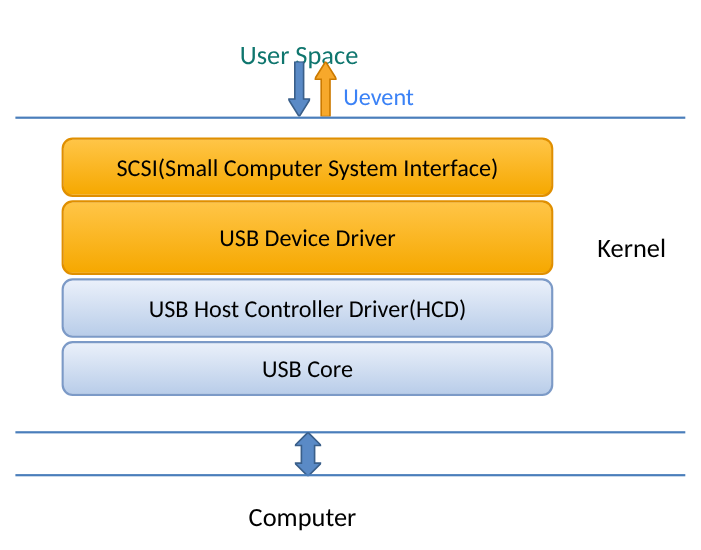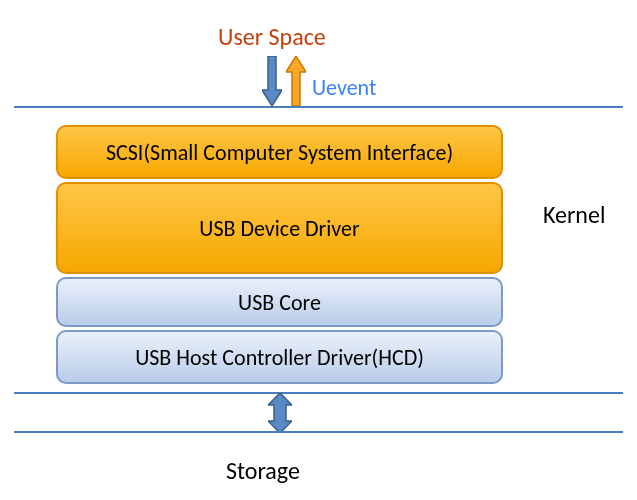--- a/index.html
+++ b/index.html
@@ -7,35 +7,35 @@
     margin: 0;
     padding: 0;
     font-family: Calibri, Arial, sans-serif;
     width: 637px;
     height: 500px;
     position: relative;
     background: #fff;
   }
   .label-top {
     position: absolute;
-    top: 22px;
+    top: 36px;
     left: 218px;
     font-size: 24px;
-    color: #c2410c;
+    color: #0f766e;
   }
   .label-uevent {
     position: absolute;
     top: 74px;
     left: 312px;
     font-size: 22px;
     color: #3b82f6;
   }
   .label-kernel {
     position: absolute;
-    top: 200px;
+    top: 212px;
     left: 543px;
     font-size: 24px;
     color: #000;
   }
   .label-bottom {
     position: absolute;
     top: 456px;
     left: 226px;
     font-size: 24px;
     color: #000;
@@ -70,21 +70,21 @@
   }
   .layer.orange {
     background: linear-gradient(to bottom, #ffc547 0%, #f6a800 100%);
     border: 2px solid #e08f00;
   }
   .layer.blue {
     background: linear-gradient(to bottom, #eaf0fa 0%, #b9cde9 100%);
     border: 2px solid #7c9ac7;
   }
   .layer1 { height: 54px; }
-  .layer2 { height: 92px; }
+  .layer2 { height: 68px; }
   .layer3 { height: 50px; }
   .layer4 { height: 54px; }
   .arrow-group {
     position: absolute;
     top: 50px;
     left: 262px;
     width: 50px;
     height: 56px;
   }
   .arrow-blue-down {
@@ -132,33 +132,33 @@
 
 <div class="hline line1"></div>
 
 <div class="stack">
   <div class="layer orange layer1">
     <span>SCSI(Small Computer System Interface)</span>
   </div>
   <div class="layer orange layer2">
     <span>USB Device Driver</span>
   </div>
+  <div class="layer blue layer4">
+    <span>USB Host Controller Driver(HCD)</span>
+  </div>
   <div class="layer blue layer3">
     <span>USB Core</span>
-  </div>
-  <div class="layer blue layer4">
-    <span>USB Host Controller Driver(HCD)</span>
   </div>
 </div>
 
 <div class="label-kernel">Kernel</div>
 
 <div class="hline line2"></div>
 
 <div class="arrow-bidir">
   <svg width="24" height="40" viewBox="0 0 24 40">
     <path d="M12 0 L24 12 L18 12 L18 28 L24 28 L12 40 L0 28 L6 28 L6 12 L0 12 Z" fill="#5a8ac6" stroke="#3a5f8a" stroke-width="1.5"></path>
   </svg>
 </div>
 
 <div class="hline line3"></div>
 
-<div class="label-bottom">Storage</div>
+<div class="label-bottom">Computer</div>
 
 </body></html>

